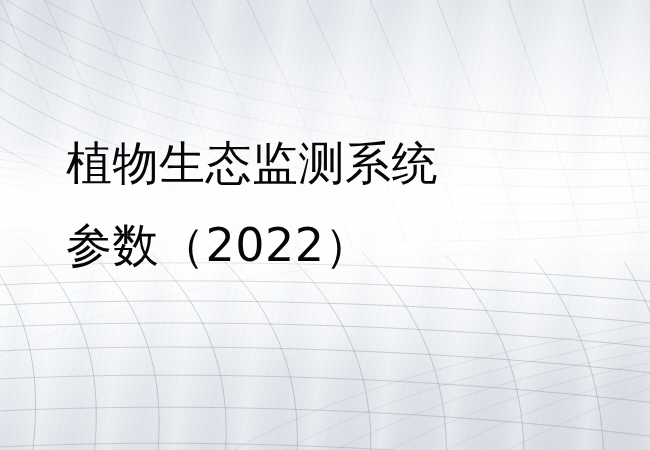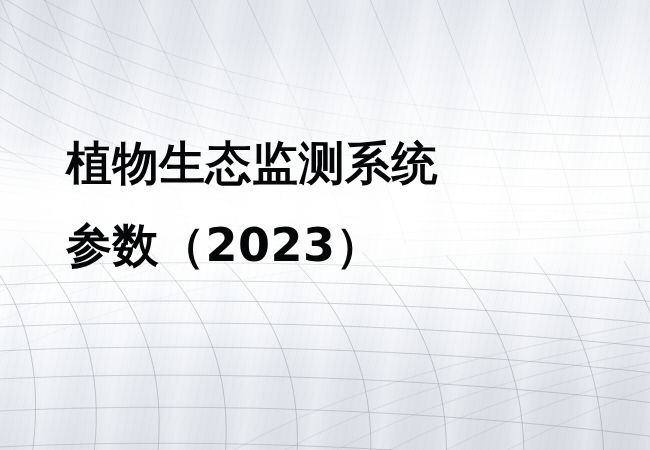--- a/index.html
+++ b/index.html
@@ -88,21 +88,21 @@
     position: absolute;
     left: 66px;
     top: 122px;
     z-index: 10;
     width: 540px;
   }
 
   .title-line {
     color: #050608;
     font-family: "DejaVu Sans", "Liberation Sans", sans-serif;
-    font-weight: bold;
+    font-weight: normal;
     font-size: 46px;
     line-height: 82px;
     letter-spacing: 0.5px;
     white-space: nowrap;
     text-shadow:
       0 1px 0 rgba(255,255,255,0.45),
       1px 0 1px rgba(255,255,255,0.25);
   }
 </style>
 </head>
@@ -212,16 +212,16 @@
         <path d="M-20,366 C 160,272 420,240 690,258"></path>
       </g>
     </svg>
   </div>
 
   <div class="bg-layer" id="bg-highlight"></div>
   <div class="bg-layer" id="bg-vignette"></div>
 
   <div id="title-block">
     <div class="title-line">植物生态监测系统</div>
-    <div class="title-line">参数（2023）</div>
+    <div class="title-line">参数（2022）</div>
   </div>
 
 </div>
 
 </body></html>

